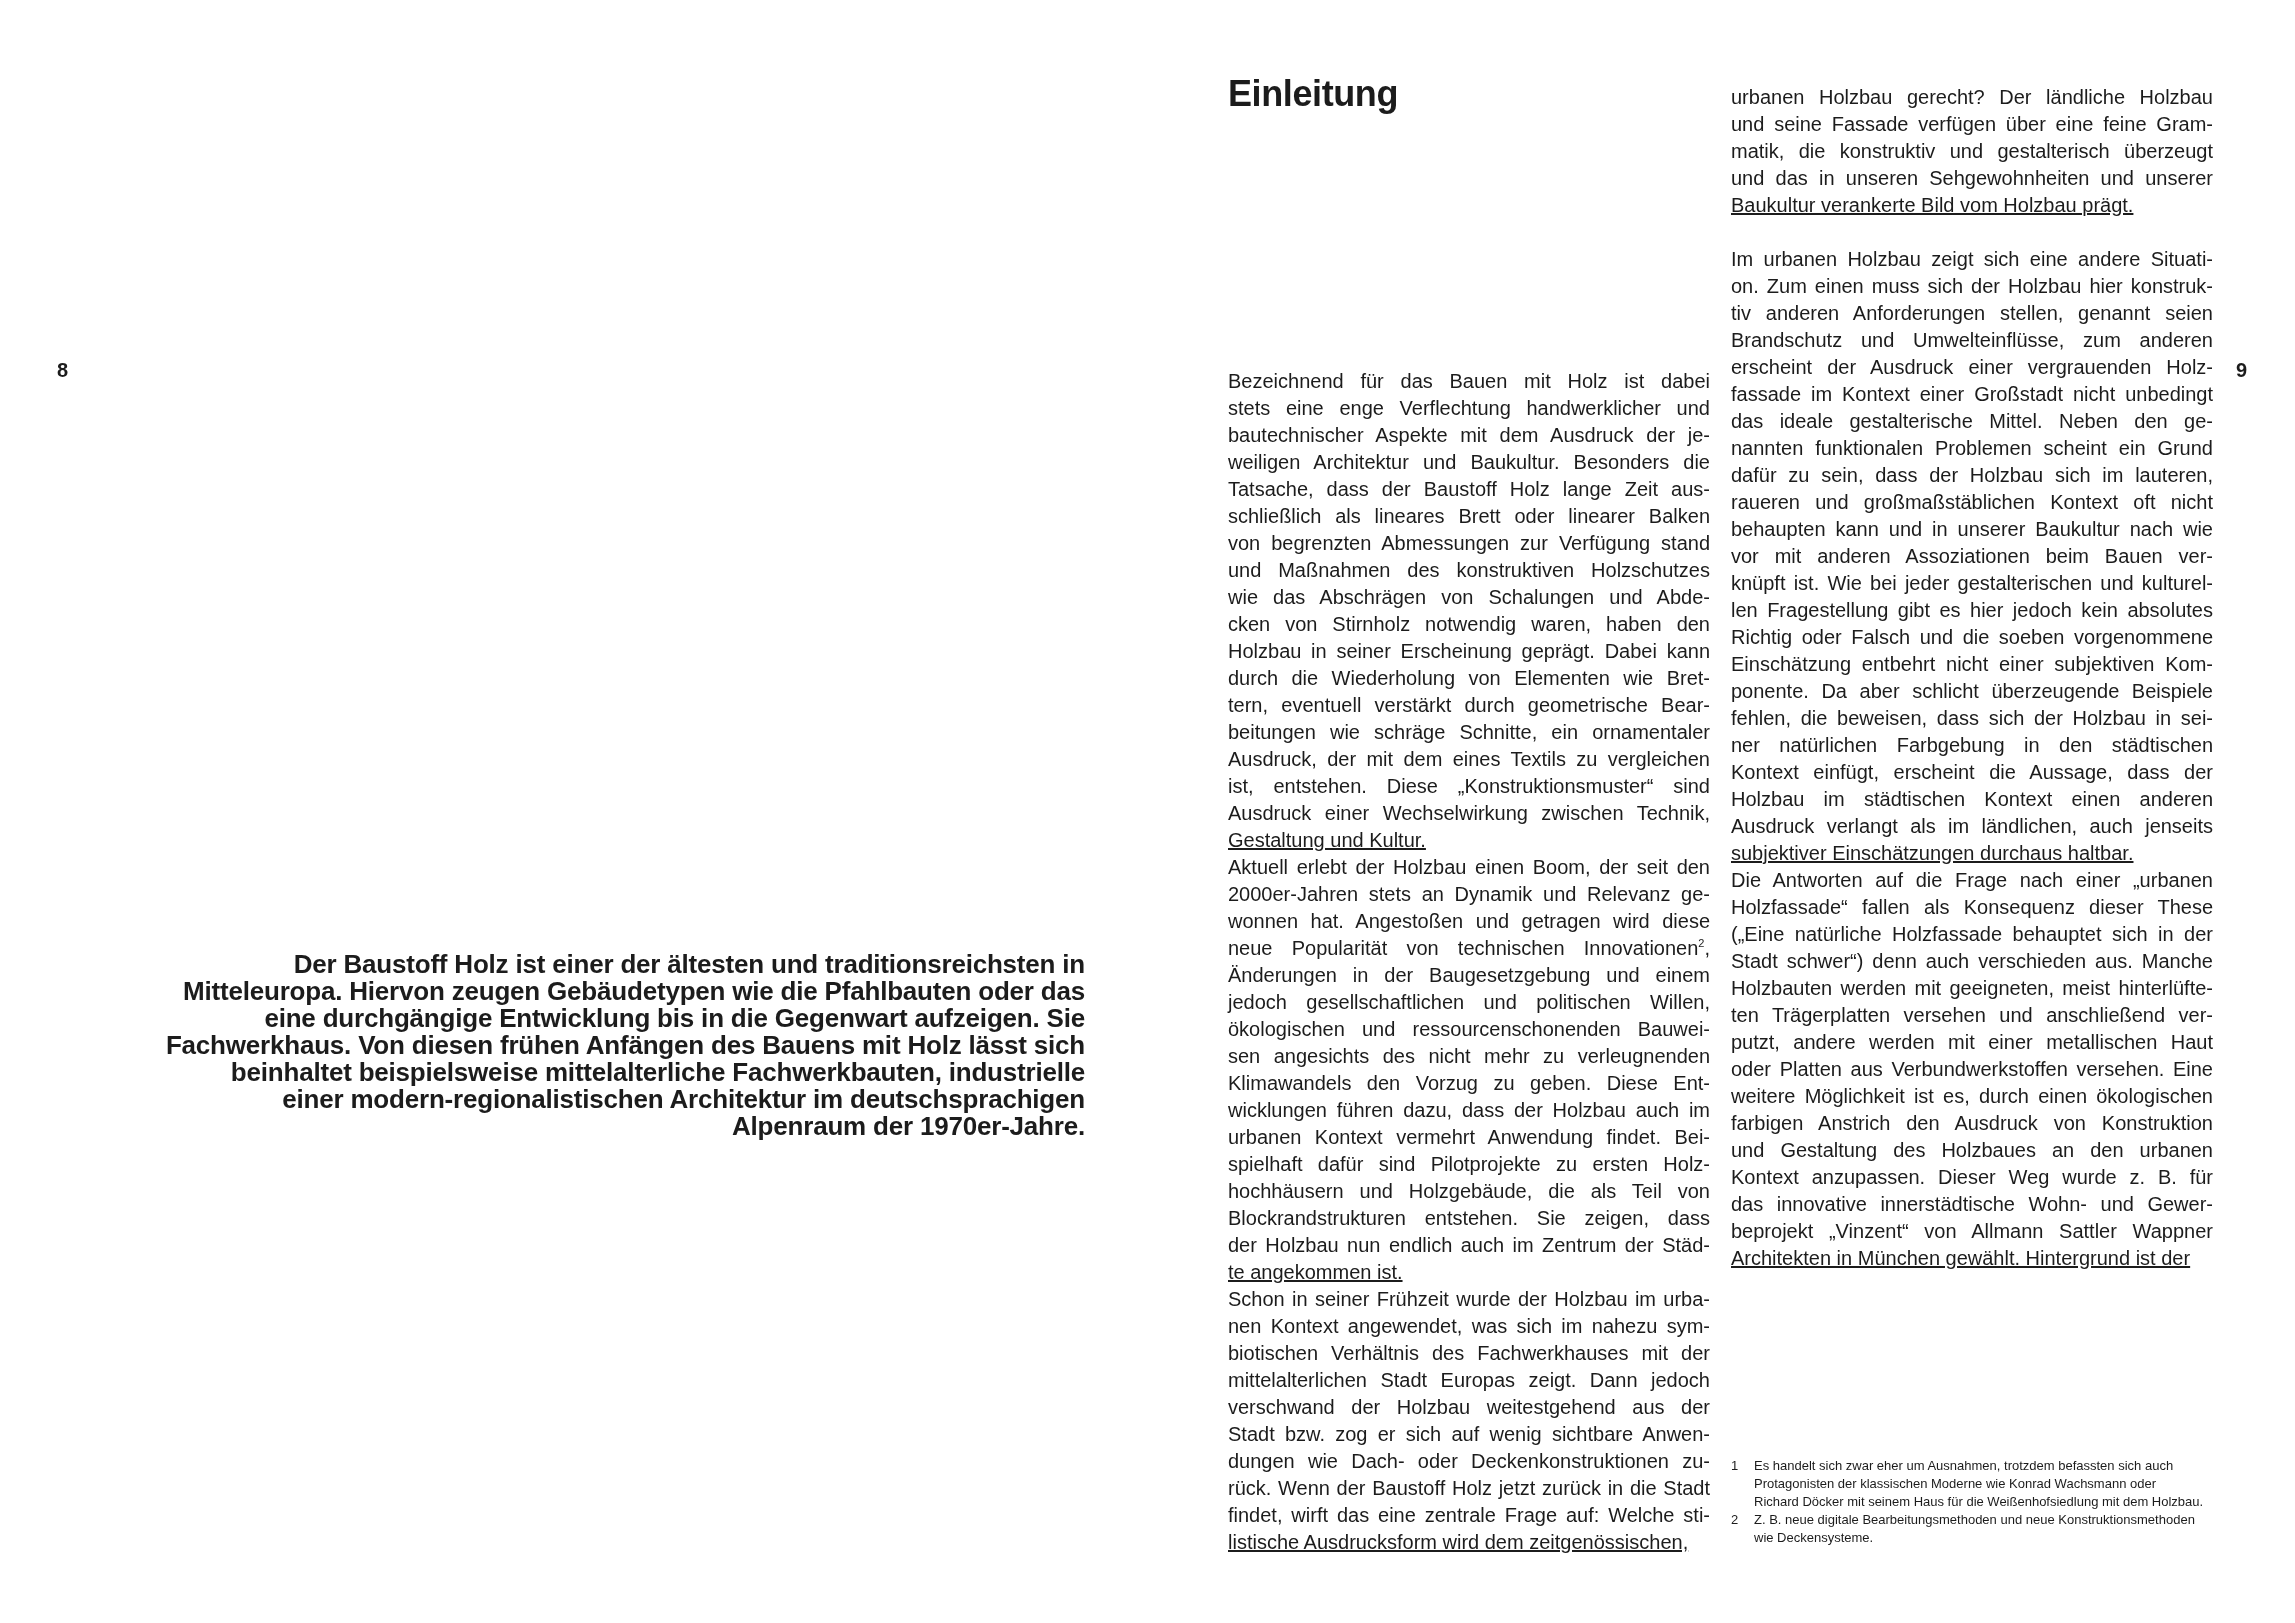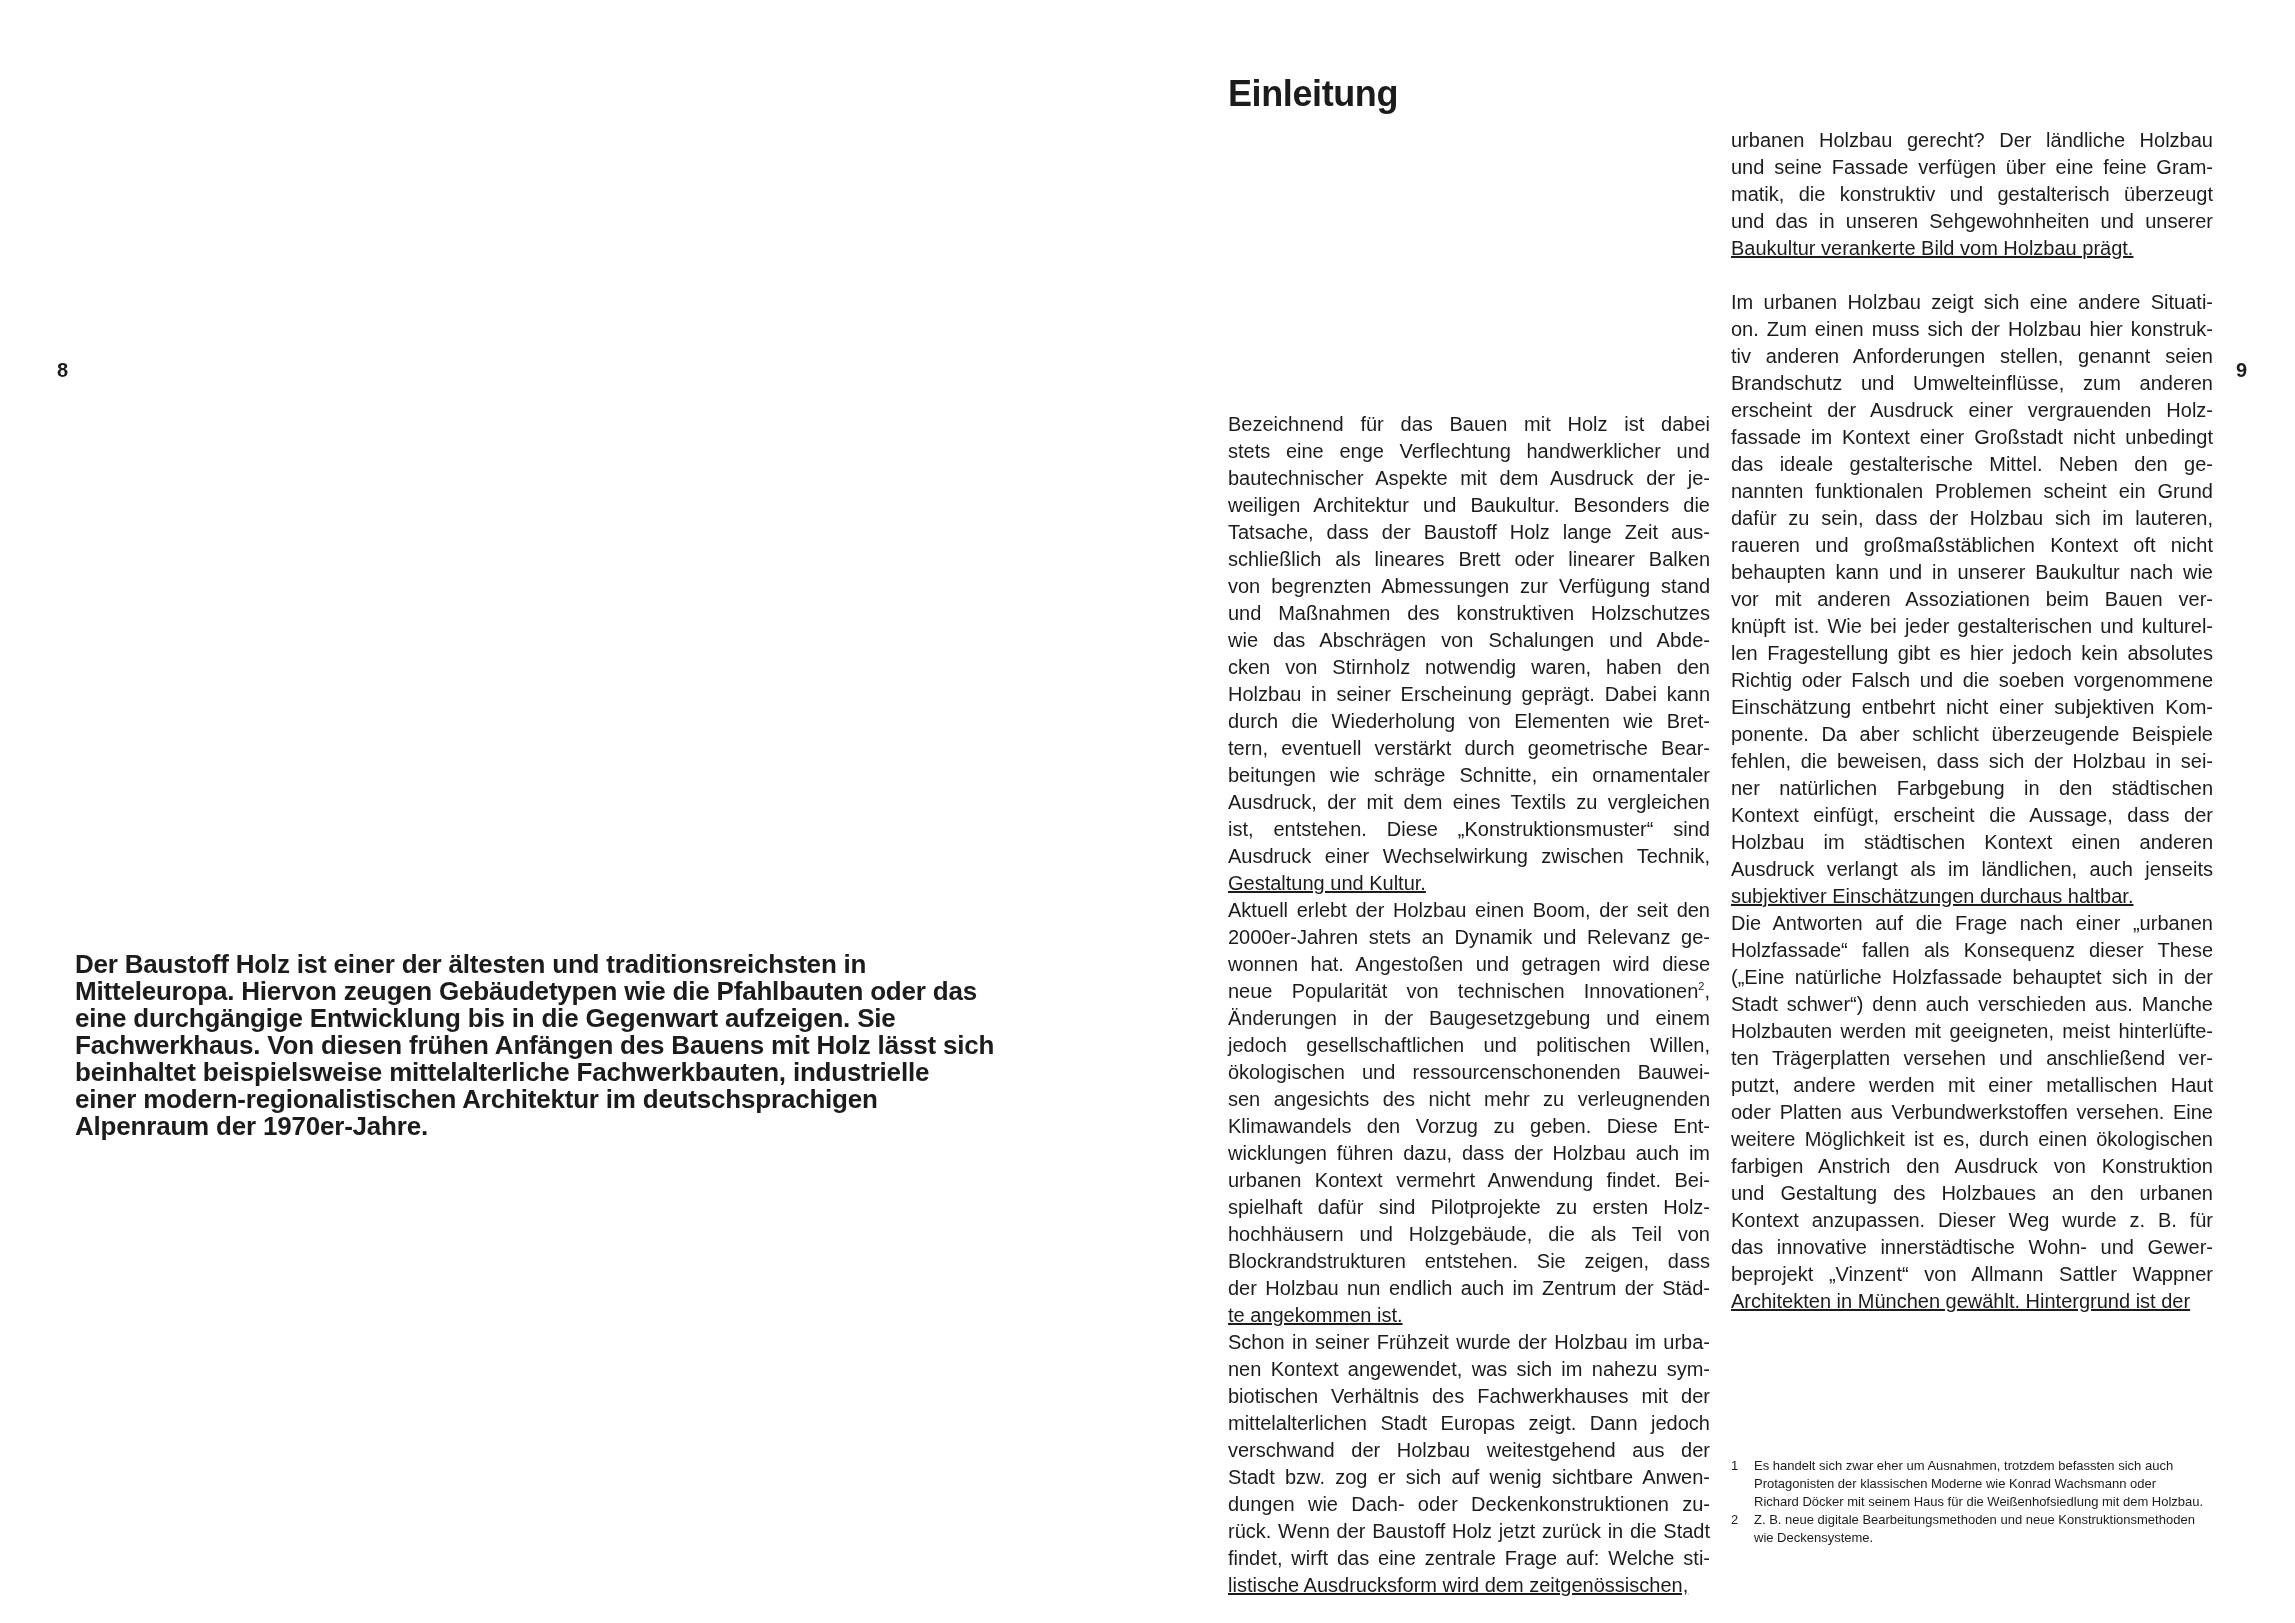--- a/index.html
+++ b/index.html
@@ -2,29 +2,29 @@
 <html style="font-size:13.2px"><head>
 <meta charset="utf-8">
 <style>
   html, body { margin:0; padding:0; background:#ffffff; }
   body { width:2295px; height:1623px; position:relative; overflow:hidden;
          font-family:"Liberation Sans", sans-serif; color:#1c1c1c; }
   .page-num { position:absolute; font-weight:bold; font-size:20px; line-height:23px; }
   #pn-left { left:57px; top:359px; }
   #pn-right { left:2236px; top:359px; }
 
-  .intro { position:absolute; left:75px; top:951px; width:1010px; text-align:left;
+  .intro { position:absolute; left:75px; top:951px; width:1010px; text-align:right;
            font-weight:bold; font-size:26px; line-height:27px; letter-spacing:-0.2px; }
   .intro .ln { display:block; white-space:nowrap; }
   sup { font-size:55%; line-height:0; vertical-align:super; }
 
   .heading { position:absolute; left:1228px; top:71px; font-weight:bold; font-size:36px;
              line-height:46px; letter-spacing:-0.4px; margin:0;text-align:center; }
 
-  .col { position:absolute; font-size:20px; line-height:27px;margin-top:43px; }
+  .col { position:absolute; font-size:20px; line-height:27px; }
   .col .ln { display:block; white-space:nowrap; text-align:justify; text-align-last:justify; height:27px; }
   .col .ln.last { text-align-last:left;text-decoration:underline; }
   #col-mid { left:1228px; top:368px; width:482px; }
   #col-right { left:1731px; top:84px; width:482px; }
   .gap { height:27px; }
 
   .footnotes { position:absolute; left:1731px; top:1457px; width:482px; font-size:13px; line-height:18px; }
   .fn { display:flex; }
   .fn-num { width:23px; flex:none; }
   .fn-body { flex:1; }

